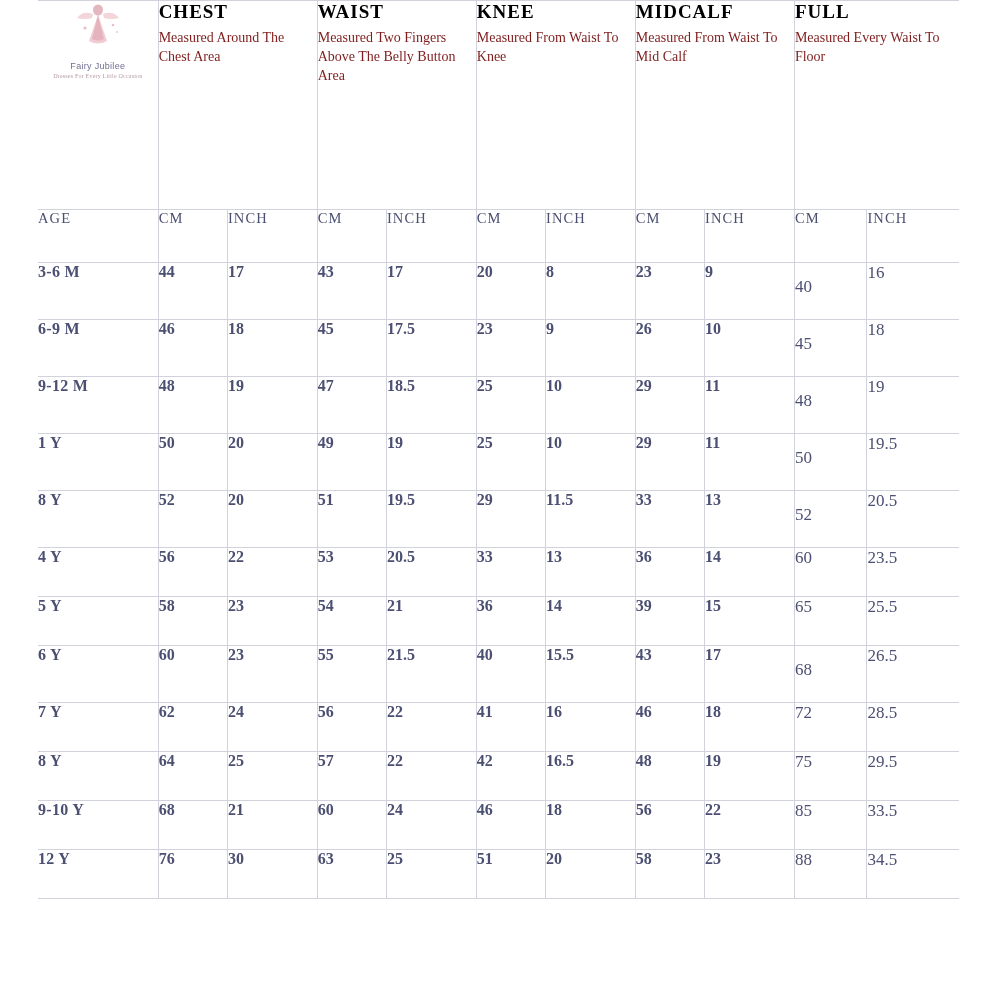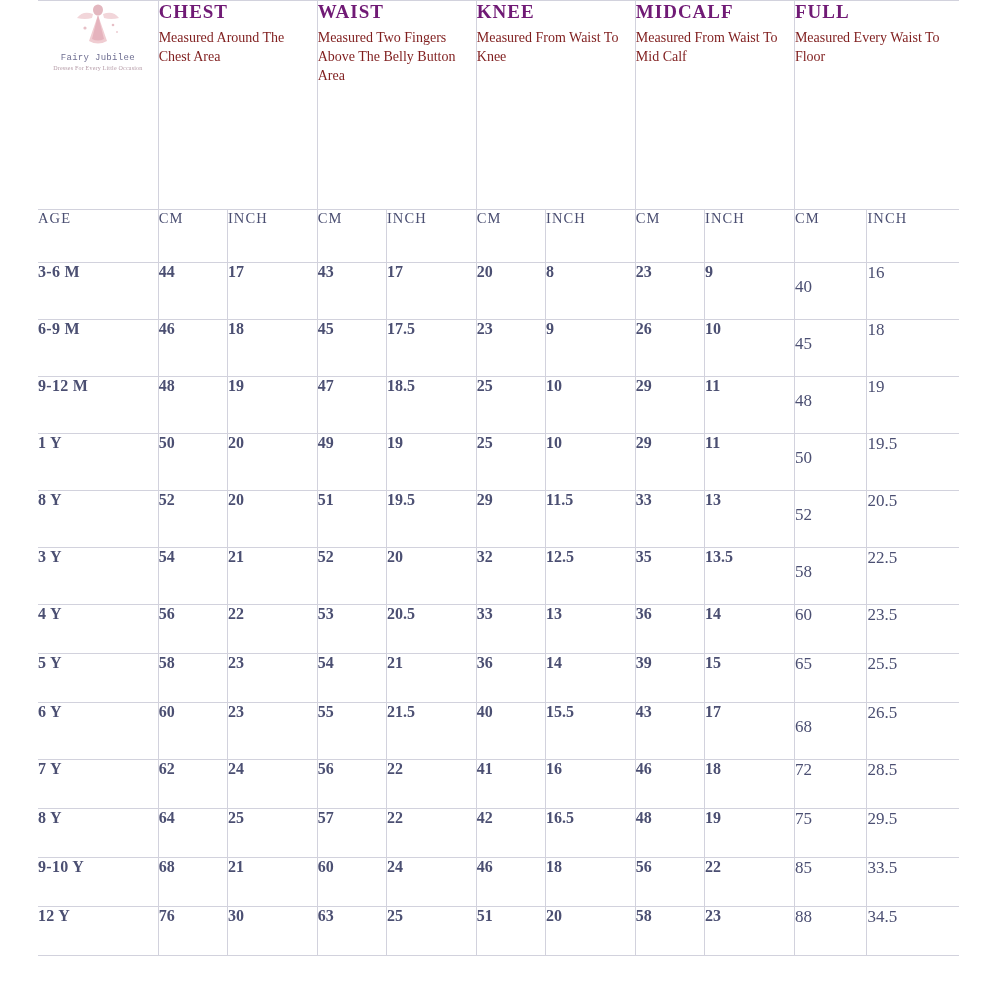--- a/index.html
+++ b/index.html
@@ -51,43 +51,43 @@
     text-align: center;
     vertical-align: middle;
   }
   .logo-wrap {
     display: block;
     margin: 0 auto;
     width: 96px;
     text-align: center;
   }
   .logo-name {
-    font-family: Liberation Mono, monospace;
+    font-family: Liberation Sans, sans-serif;
     font-size: 9px;
     color: #6f6f92;
     letter-spacing: .3px;
-    margin-top: 2px;
+    margin-top: 10px;
   }
   .logo-tag {
     font-family: "Liberation Serif", serif;
     font-size: 6px;
     color: #b49aa6;
     letter-spacing: .2px;
     margin-top: 2px;
   }
 
   .hdr-cell {
     padding: 16px 10px 10px 14px;
   }
   .hdr-title {
     font-family: "Liberation Serif", serif;
     font-weight: bold;
     font-size: 19px;
     letter-spacing: 1px;
-    color: #701a75;
+    color: #000000;
     margin-bottom: 6px;
   }
   .hdr-desc {
     font-family: "Liberation Serif", serif;
     font-size: 14px;
     line-height: 1.35;
     color: #7f1d1d;
   }
 
   
@@ -260,33 +260,20 @@
         <td>51</td>
         <td>19.5</td>
         <td>29</td>
         <td>11.5</td>
         <td>33</td>
         <td>13</td>
         <td class="light nudge-up">52</td>
         <td class="light">20.5</td>
       </tr>
       <tr class="data">
-        <td class="age">3 Y</td>
-        <td>54</td>
-        <td>21</td>
-        <td>52</td>
-        <td>20</td>
-        <td>32</td>
-        <td>12.5</td>
-        <td>35</td>
-        <td>13.5</td>
-        <td class="light nudge-up">58</td>
-        <td class="light">22.5</td>
-      </tr>
-      <tr class="data">
         <td class="age">4 Y</td>
         <td>56</td>
         <td>22</td>
         <td>53</td>
         <td>20.5</td>
         <td>33</td>
         <td>13</td>
         <td>36</td>
         <td>14</td>
         <td class="light">60</td>

